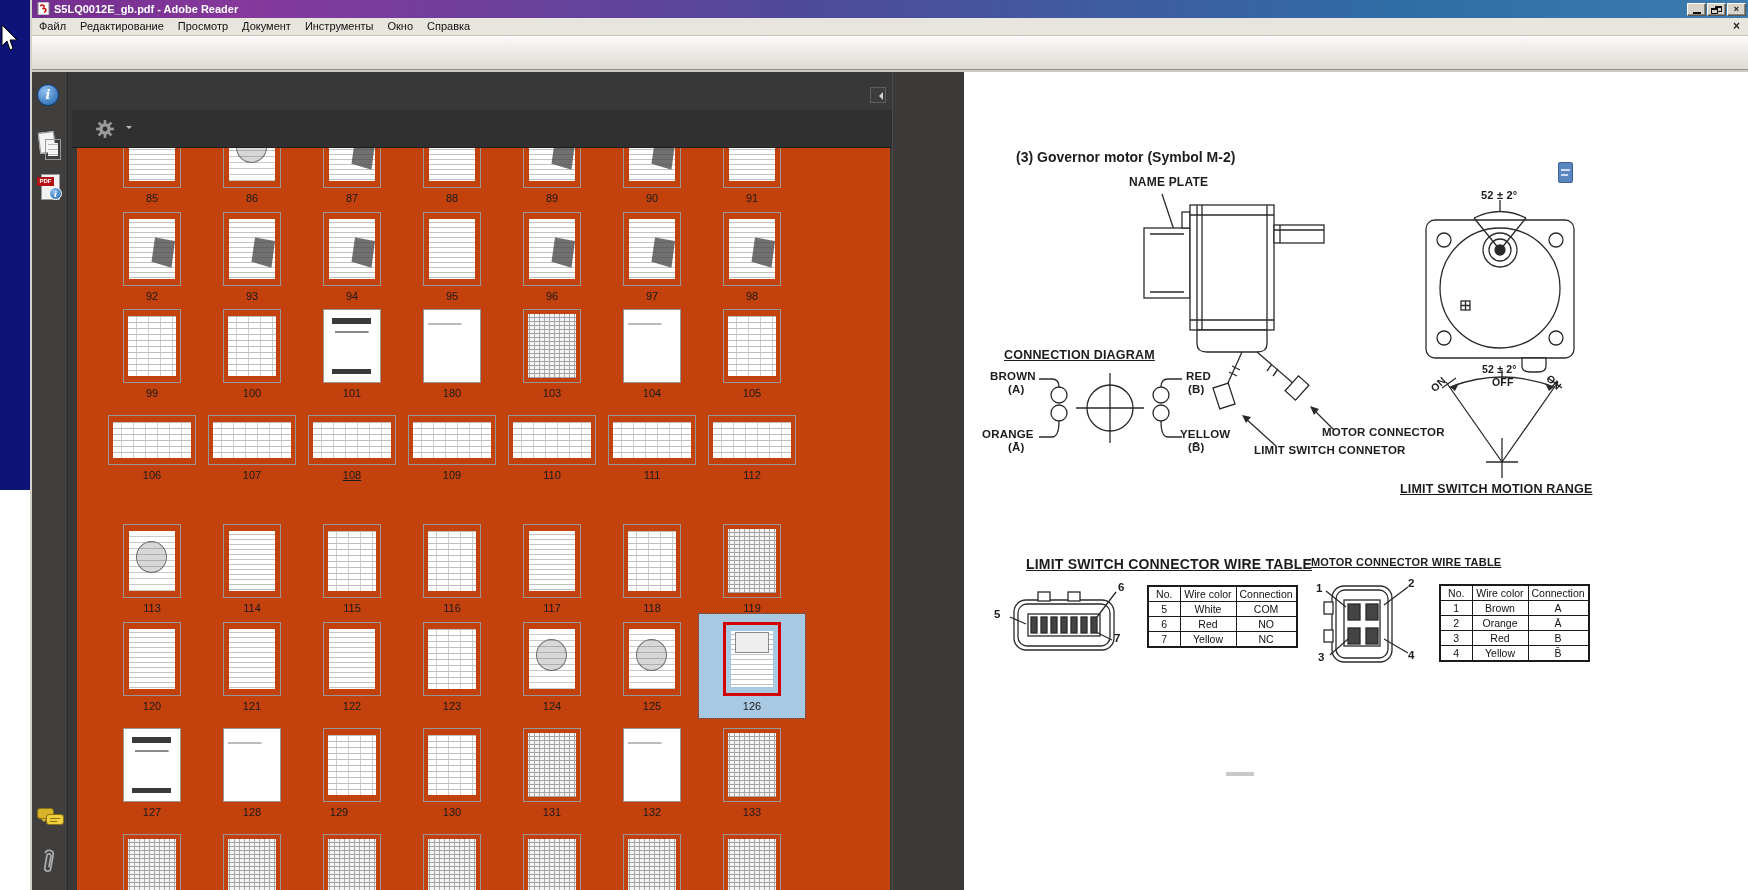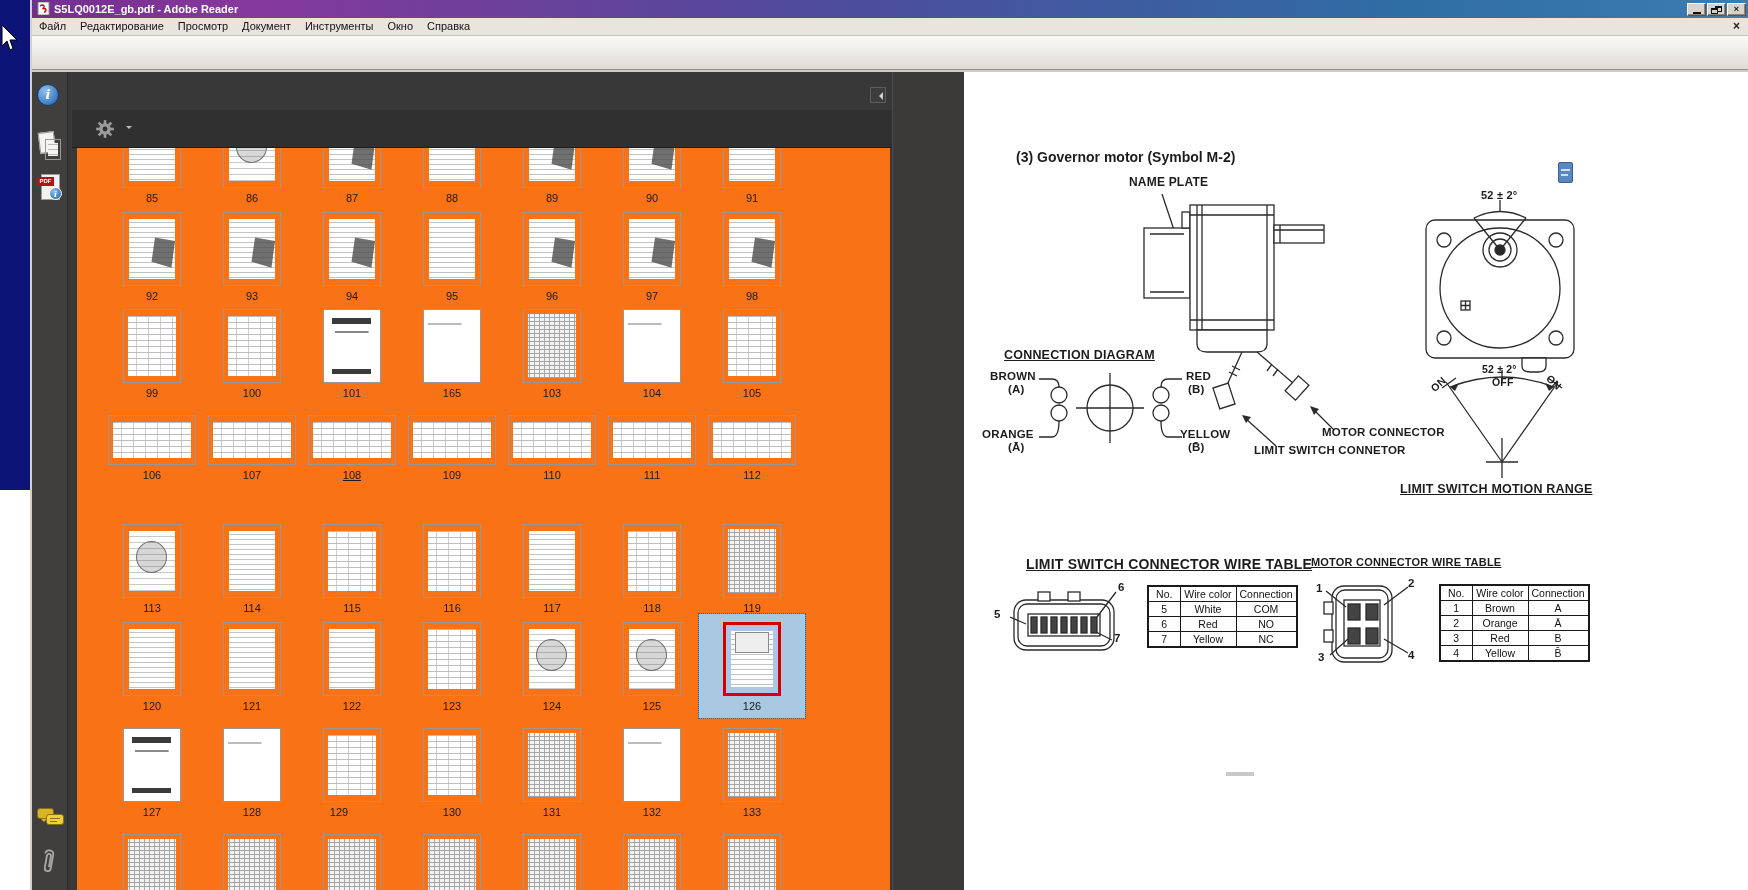--- a/index.html
+++ b/index.html
@@ -75,21 +75,21 @@
   #navpanel{left:36px;top:72px;width:824px;height:818px;background:#383838;}
   #panel-header{left:4px;top:8px;width:820px;height:30px;
     background:linear-gradient(#3f3f3f,#181818);color:#efefef;font-size:11.5px;font-weight:bold;line-height:30px;}
   #panel-header span{margin-left:14px;}
   #collapse-btn{left:802px;top:15px;width:16px;height:16px;background:#3c3c3c;border:1px solid #5d5d5d;}
   #collapse-btn::after{content:"";position:absolute;left:4px;top:4px;border:4px solid transparent;border-right-color:#cfcfcf;}
   #options-row{left:4px;top:38px;width:820px;height:38px;background:#303030;border-bottom:1px solid #1d1d1d;}
   #gear-wrap{left:16px;top:9px;width:34px;height:20px;}
   #gear-dd{left:24px;top:8px;border:3.5px solid transparent;border-top-color:#bbb;}
   
-  #grid{left:9px;top:76px;width:813px;height:742px;background:#f97316;overflow:hidden;}
+  #grid{left:9px;top:76px;width:813px;height:742px;background:#c2410c;overflow:hidden;}
   .thumb{position:absolute;background-color:#fff;border:1px solid #979797;}
   .pnum{position:absolute;width:60px;text-align:center;font-size:11px;color:#1a1a1a;}
   .selbox{position:absolute;background:#a9c8e1;outline:1px dotted #44607a;}
   .thumb.sel{border:3px solid #d40000;}
   .k-lines,.k-mixed,.k-motor{padding:6px 5px;background-clip:content-box;
     background-image:repeating-linear-gradient(180deg,transparent 0 4px,#c2c2c2 4px 5px);}
   .k-mixed::after{content:"";position:absolute;right:5px;top:34%;width:42%;height:42%;background:#4c4c4c;opacity:.8;
     clip-path:polygon(15% 0,100% 12%,85% 100%,0 80%);}
   .k-table{padding:6px 4px;background-clip:content-box;
     background-image:repeating-linear-gradient(180deg,#bdbdbd 0 1px,transparent 1px 6px),
@@ -277,21 +277,21 @@
         <div class="pnum" style="left: 545px; top: 142px;">97</div>
         <div class="thumb k-mixed" style="left: 646px; top: 64px; width: 58px; height: 74px;"></div>
         <div class="pnum" style="left: 645px; top: 142px;">98</div>
         <div class="thumb k-table" style="left: 46px; top: 161px; width: 58px; height: 74px;"></div>
         <div class="pnum" style="left: 45px; top: 239px;">99</div>
         <div class="thumb k-table" style="left: 146px; top: 161px; width: 58px; height: 74px;"></div>
         <div class="pnum" style="left: 145px; top: 239px;">100</div>
         <div class="thumb k-title" style="left: 246px; top: 161px; width: 58px; height: 74px;"></div>
         <div class="pnum" style="left: 245px; top: 239px;">101</div>
         <div class="thumb k-light" style="left: 346px; top: 161px; width: 58px; height: 74px;"></div>
-        <div class="pnum" style="left: 345px; top: 239px;">165</div>
+        <div class="pnum" style="left: 345px; top: 239px;">180</div>
         <div class="thumb k-dense" style="left: 446px; top: 161px; width: 58px; height: 74px;"></div>
         <div class="pnum" style="left: 445px; top: 239px;">103</div>
         <div class="thumb k-light" style="left: 546px; top: 161px; width: 58px; height: 74px;"></div>
         <div class="pnum" style="left: 545px; top: 239px;">104</div>
         <div class="thumb k-table" style="left: 646px; top: 161px; width: 58px; height: 74px;"></div>
         <div class="pnum" style="left: 645px; top: 239px;">105</div>
         <div class="thumb k-table" style="left: 31px; top: 267px; width: 88px; height: 50px;"></div>
         <div class="pnum" style="left: 45px; top: 321px;">106</div>
         <div class="thumb k-table" style="left: 131px; top: 267px; width: 88px; height: 50px;"></div>
         <div class="pnum" style="left: 145px; top: 321px;">107</div>

